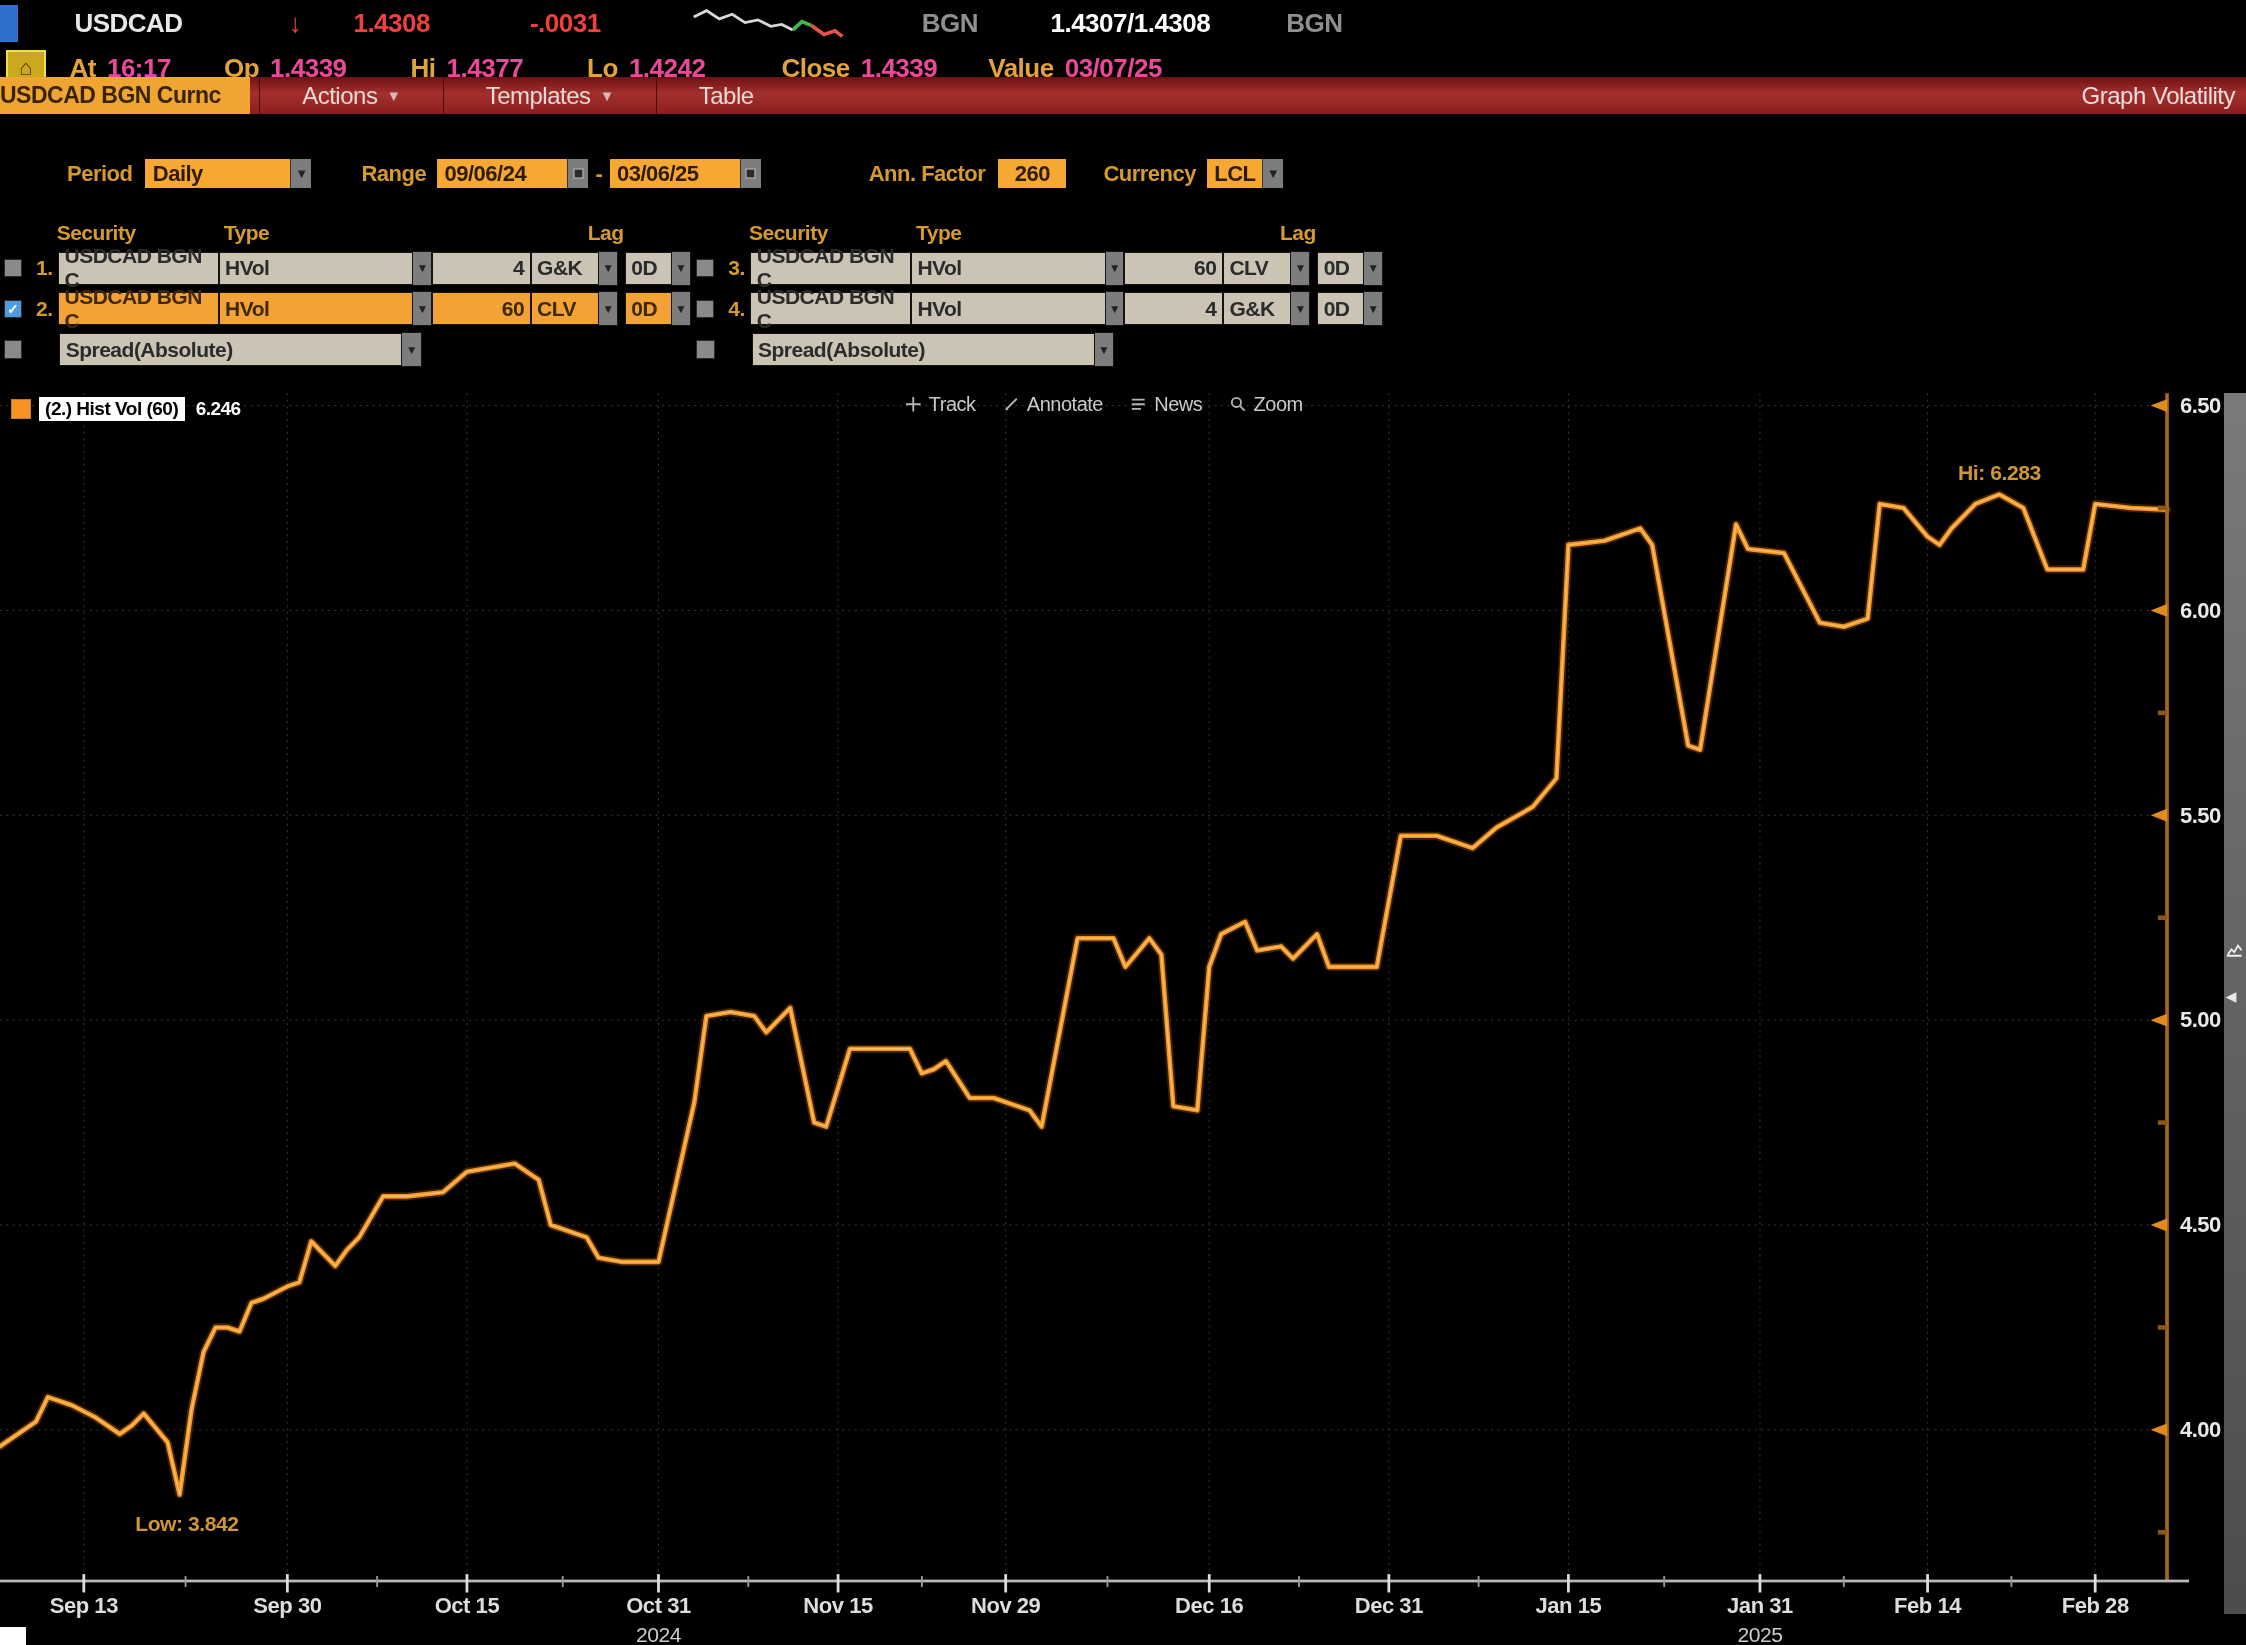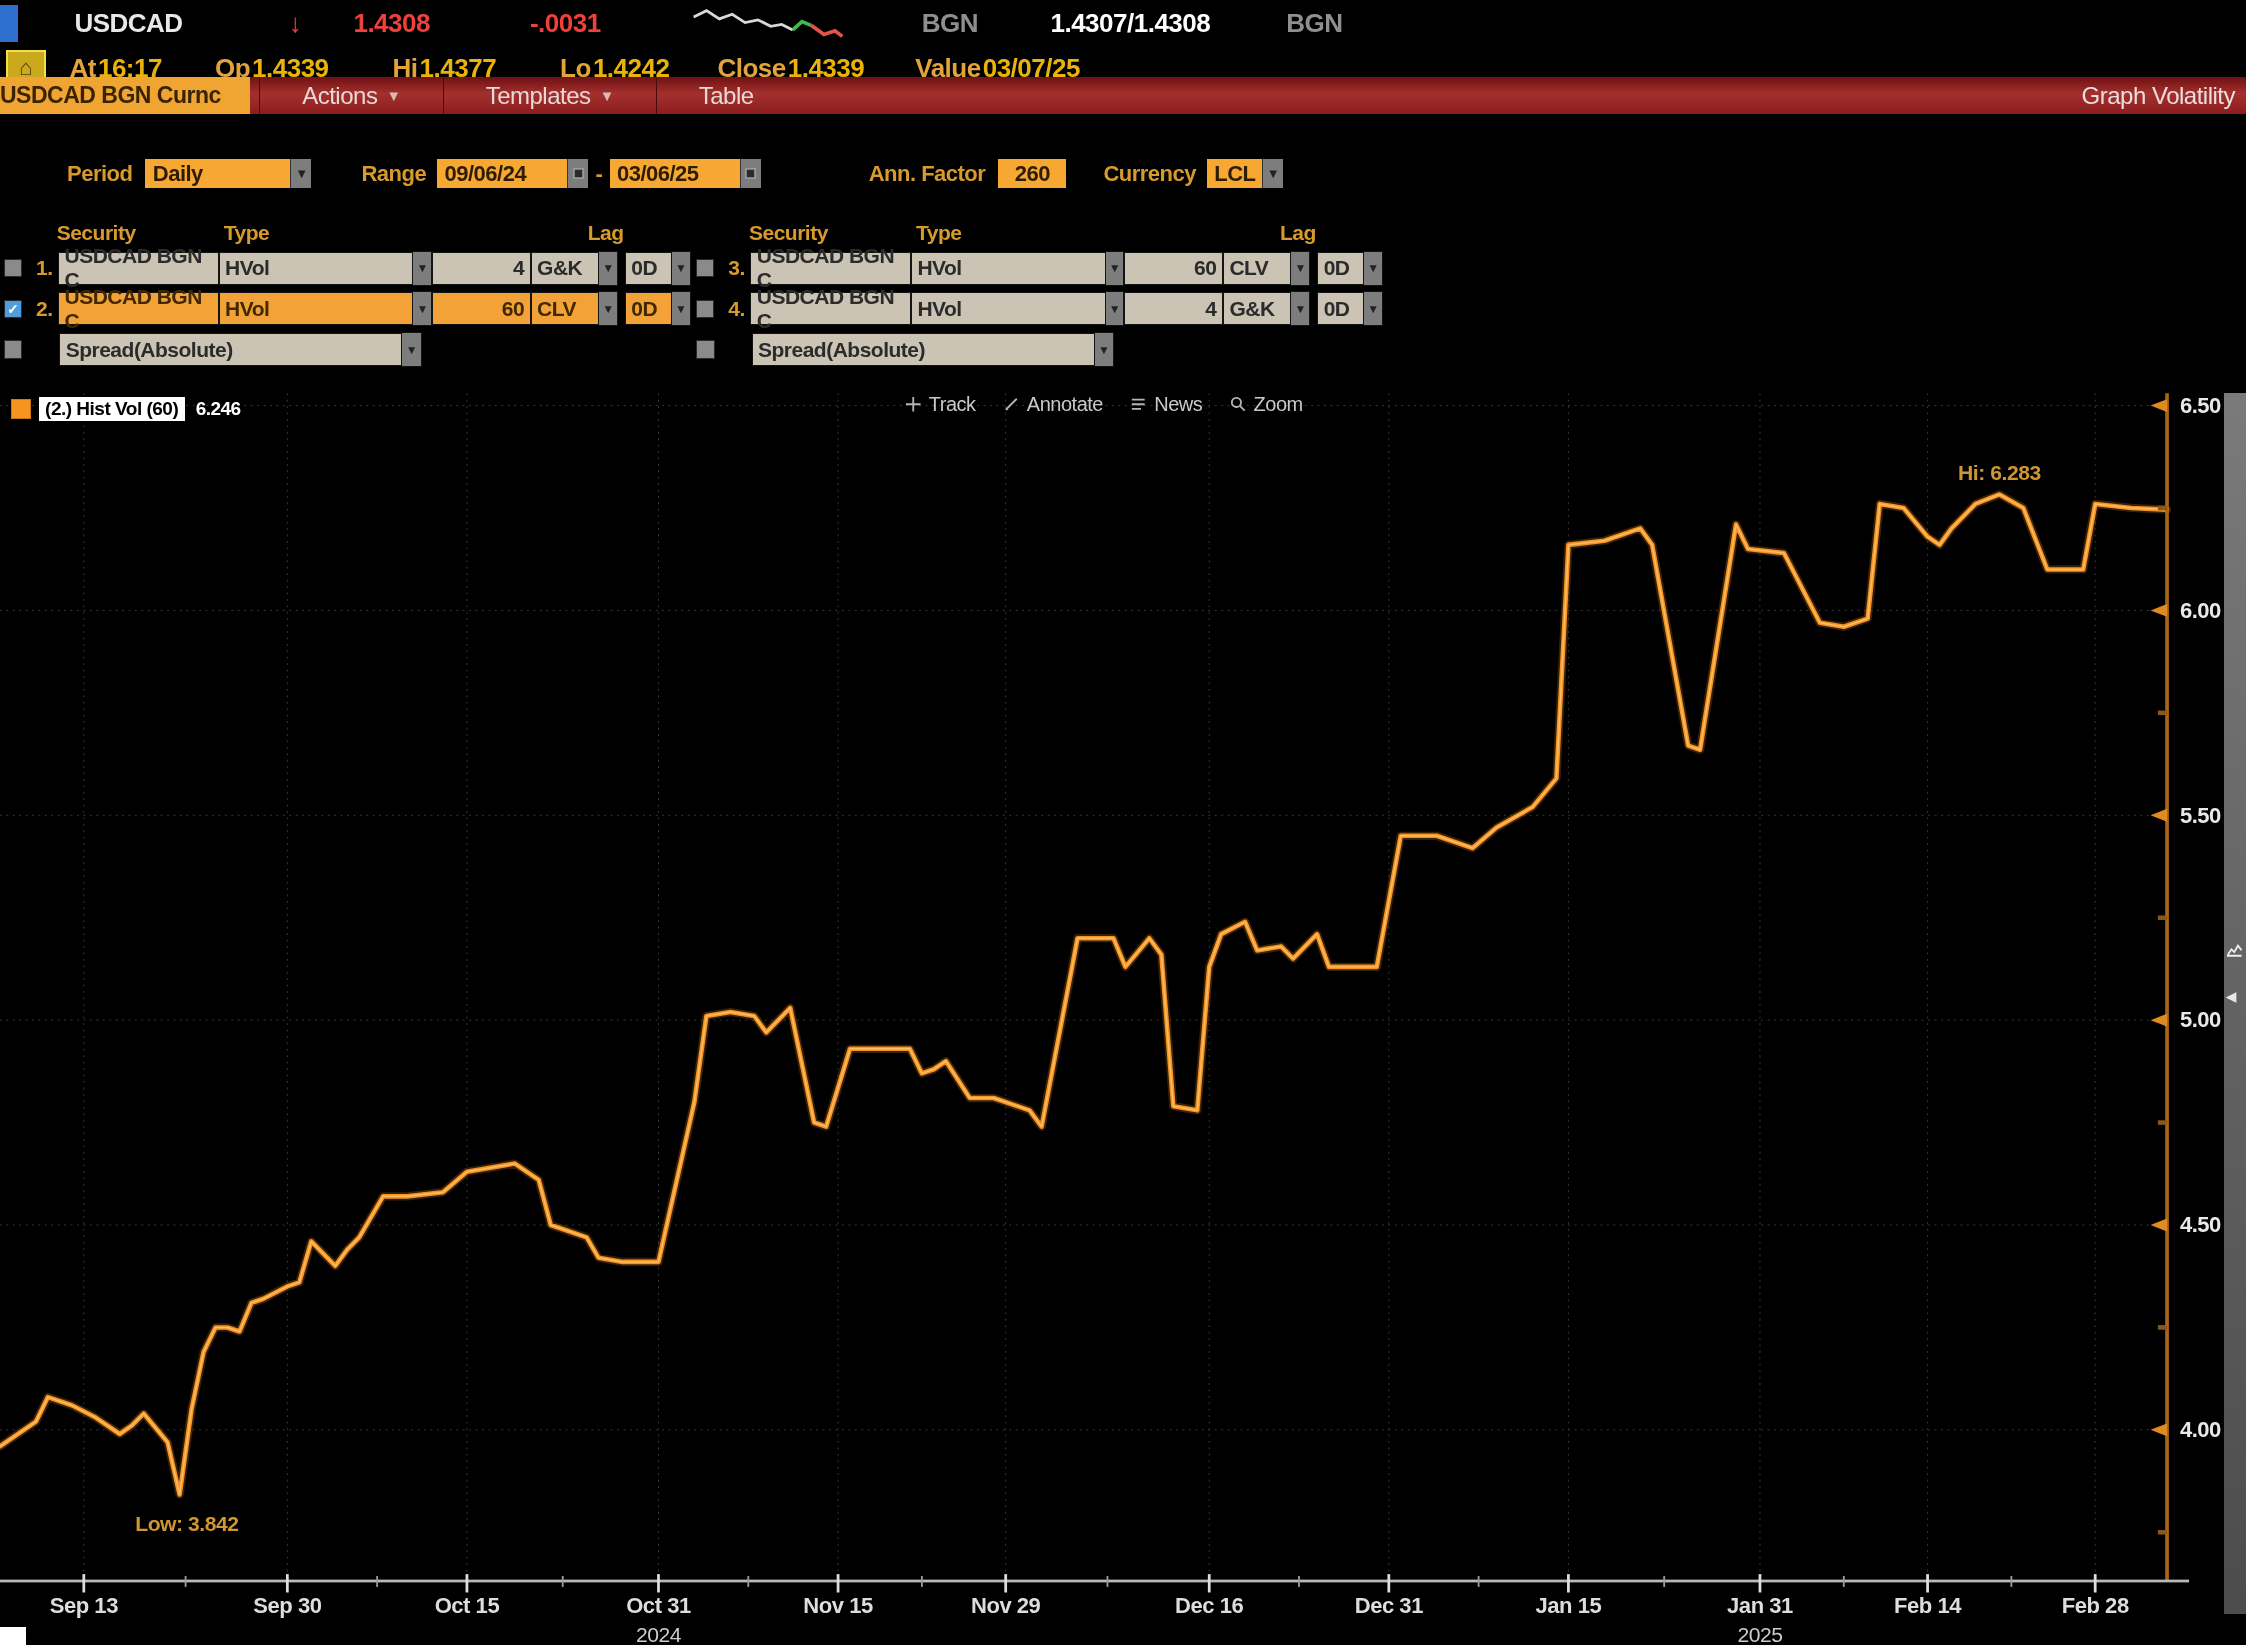--- a/index.html
+++ b/index.html
@@ -15,21 +15,21 @@
   .q-chg{color:#f0403c;margin-left:55px;}
   .q-spark{margin-left:44px;}
   .q-src{color:#8f8f8f;margin-left:31px;font-weight:bold;}
   .q-bidask{color:#fff;margin-left:27.5px;}
   
   .stats-bar{position:absolute;left:0;top:48px;width:2246px;height:40px;display:flex;align-items:center;
              font-size:26px;font-weight:bold;}
   .yellow-flag{width:40px;height:37px;background:#caa91c;border:2.8px solid #f0e04a;box-sizing:border-box;
                margin-left:5.5px;display:flex;align-items:center;justify-content:center;color:#5a3c00;font-size:22px;}
   .s-label{color:#e2a33b;margin-left:24px;}
-  .s-value{color:#eab308;margin-left:2px;}
+  .s-value{color:#ec4899;margin-left:11px;}
   
   .menu-bar{position:absolute;left:0;top:77px;width:2246px;height:37px;
             background:linear-gradient(#6f1113,#a3302c 45%,#8c1d1e);display:flex;align-items:center;
             font-size:24px;color:#e8d9d9;}
   .menu-sec-tab{height:37px;width:250px;background:#f0a431;color:#3a2400;font-weight:bold;
                 display:flex;align-items:center;padding-left:0;box-sizing:border-box;font-size:23px;}
   .menu-tab{height:37px;display:flex;align-items:center;justify-content:center;border-left:1.8px solid #4a0b0c;
             padding:0 42px;}
   .menu-tab:last-of-type{border-right:1.8px solid #4a0b0c;}
   .menu-caret{font-size:14.7px;margin-left:9.2px;color:#d8b9b9;}
@@ -186,21 +186,21 @@
   <div class="stats-bar">
     <div class="yellow-flag">⌂</div>
     <span class="s-label">At</span>
     <span class="s-value">16:17</span>
     <span class="s-label" style="margin-left:53px">Op</span>
     <span class="s-value">1.4339</span>
     <span class="s-label" style="margin-left:64px">Hi</span>
     <span class="s-value">1.4377</span>
     <span class="s-label" style="margin-left:64px">Lo</span>
     <span class="s-value">1.4242</span>
-    <span class="s-label" style="margin-left:48px">Close</span>
+    <span class="s-label" style="margin-left:76px">Close</span>
     <span class="s-value">1.4339</span>
     <span class="s-label" style="margin-left:51px">Value</span>
     <span class="s-value">03/07/25</span>
   </div>
 
   <div class="menu-bar">
     <div class="menu-sec-tab">USDCAD BGN Curnc</div>
     <div class="menu-tab" style="margin-left:9.2px">
       <span>Actions</span>
       <span class="menu-caret">▼</span>

